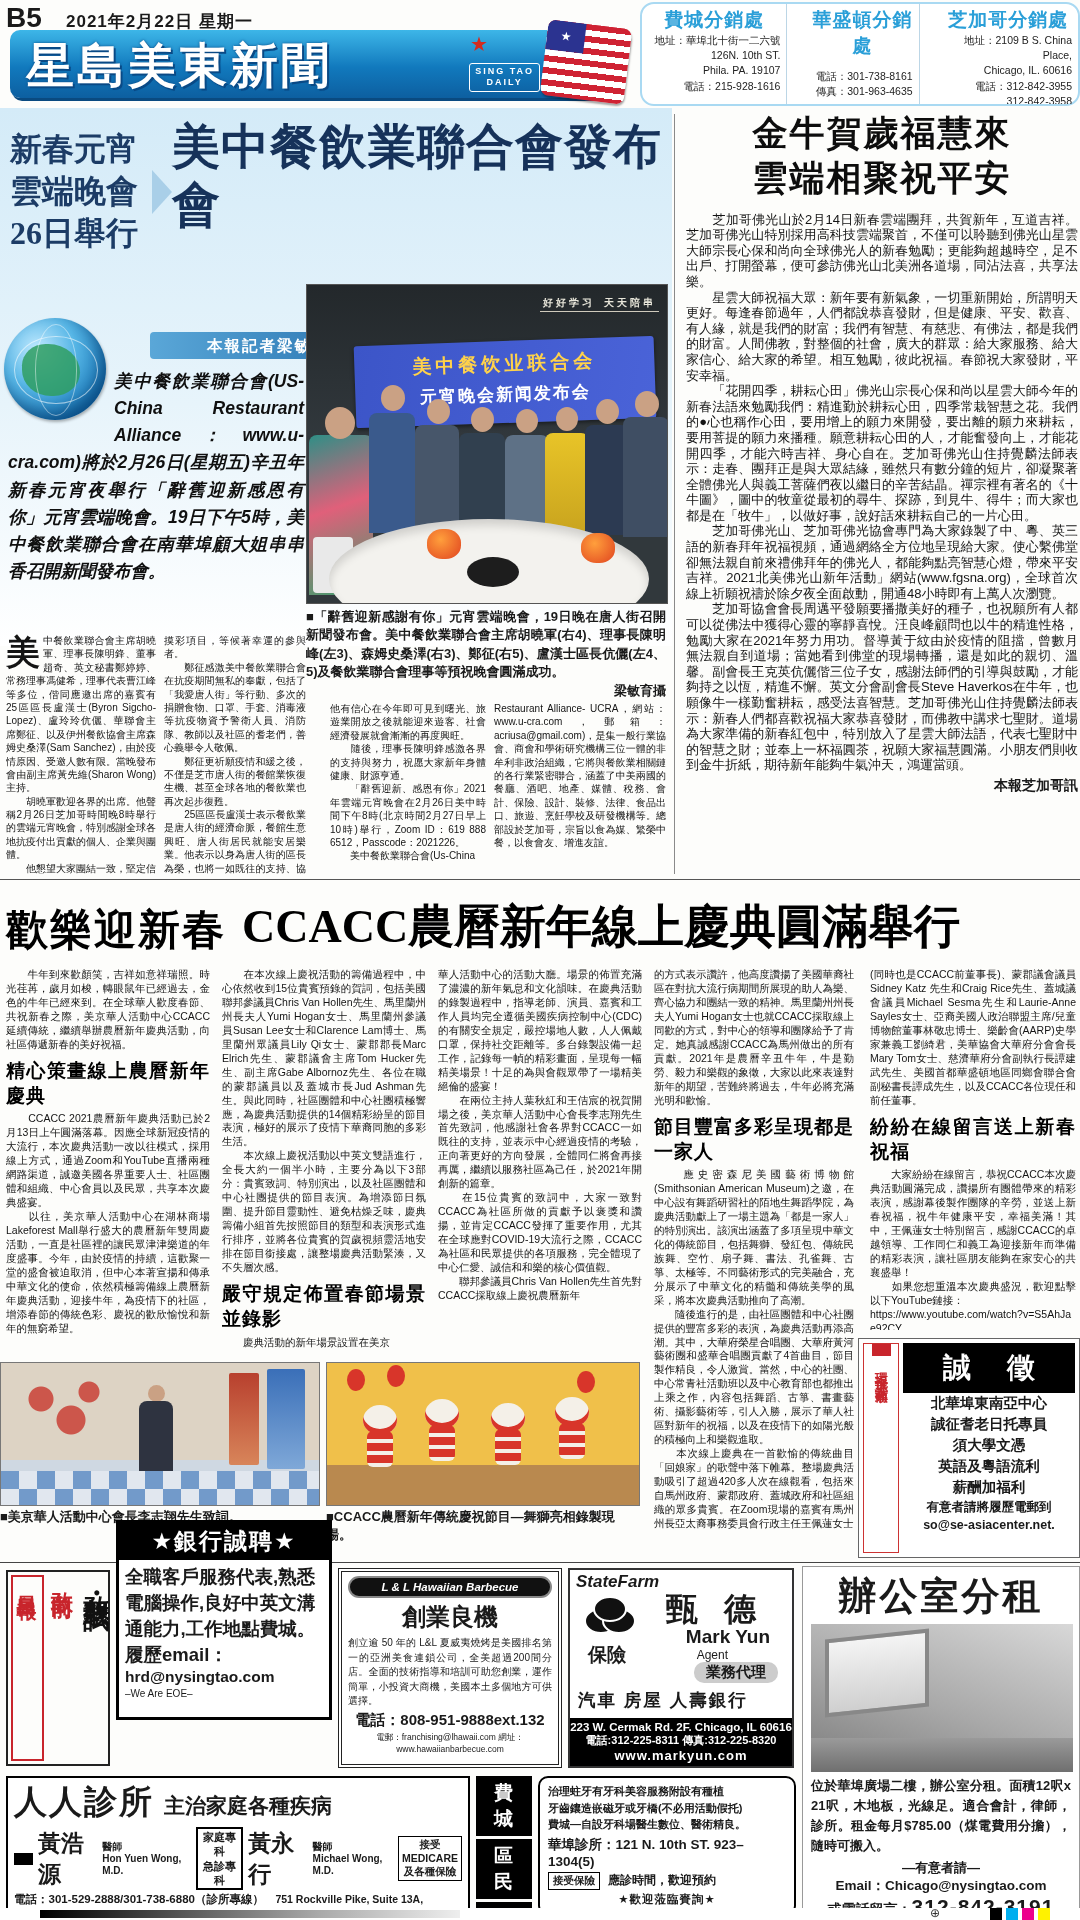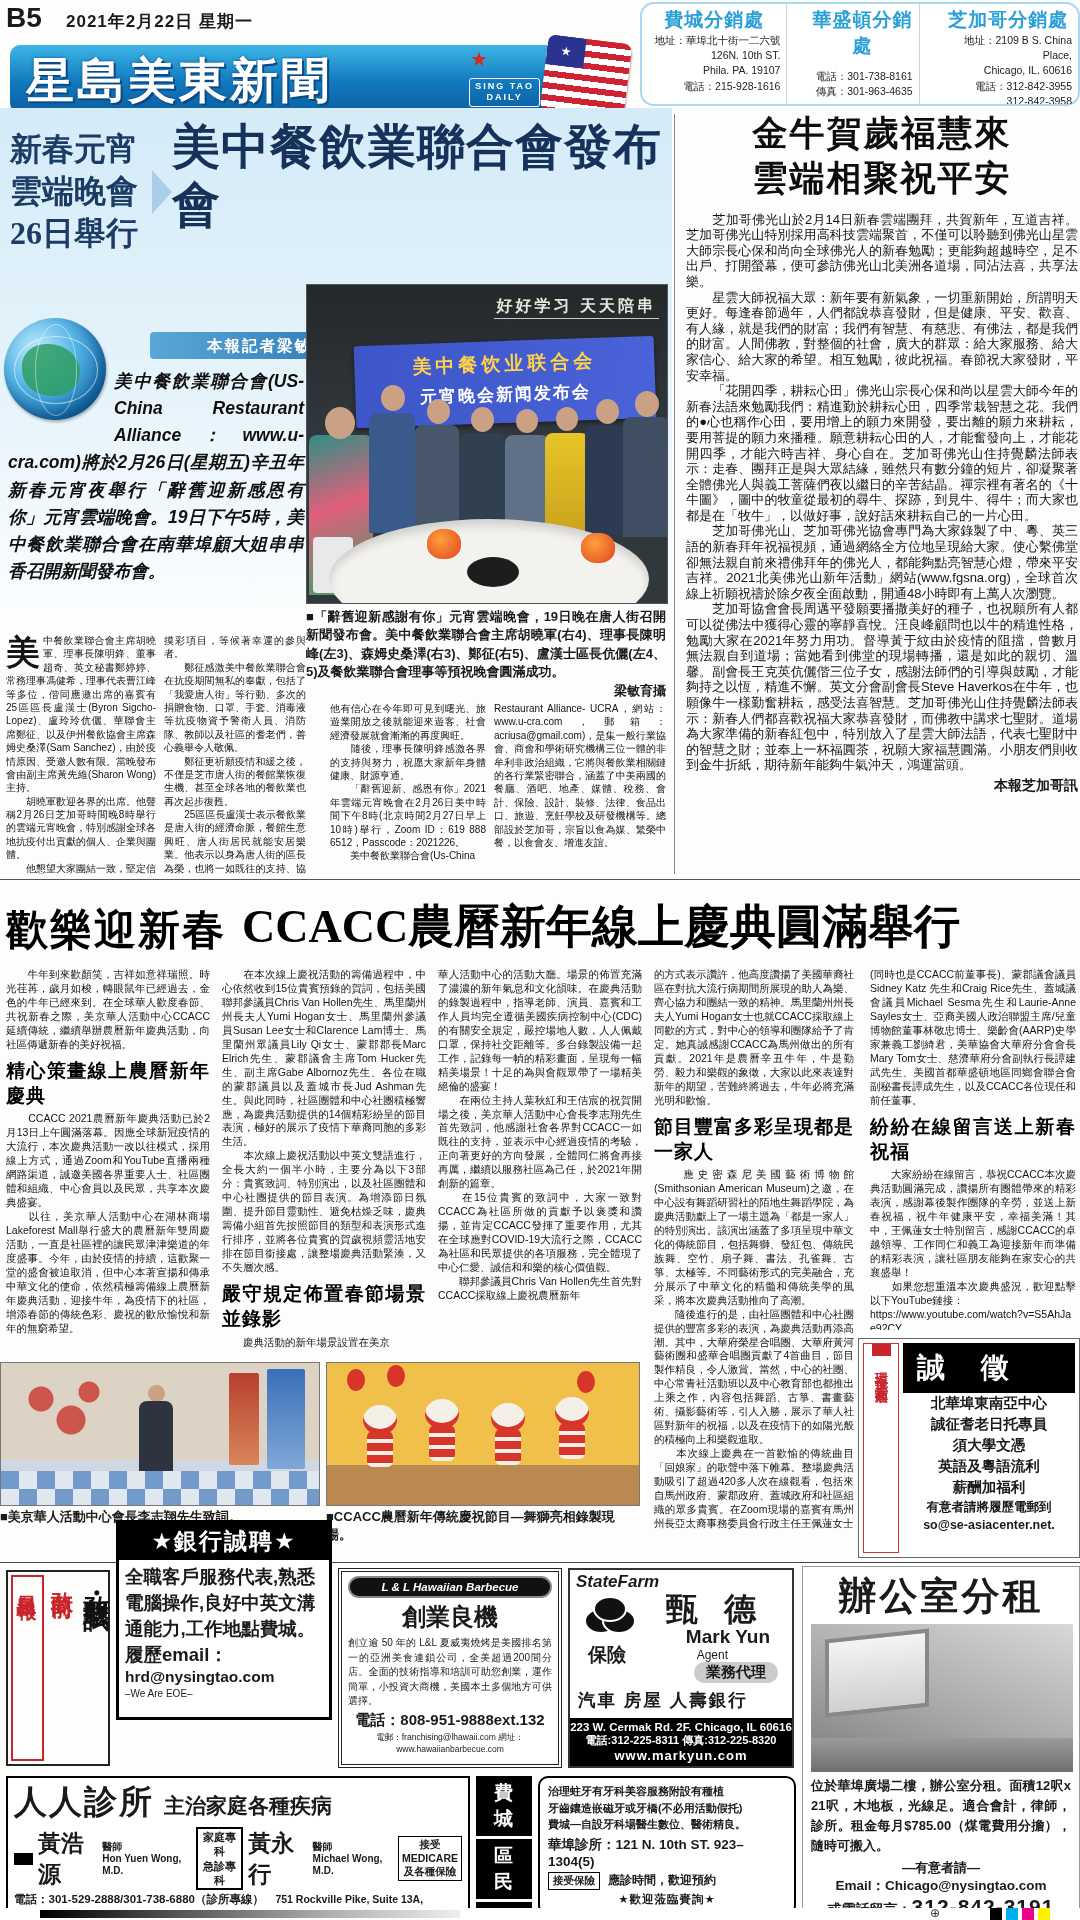--- a/index.html
+++ b/index.html
@@ -9,21 +9,21 @@
   .pre{white-space:pre-line;}
   .just{text-align:justify;text-justify:inter-character;}
   .vtext{writing-mode:vertical-rl;}
   .serif{font-family:"Liberation Serif","DejaVu Serif",serif;}
 
   
   .pageno{left:6px;top:2px;font-size:28px;font-weight:900;}
   .pagedate{left:66px;top:10px;font-size:17px;font-weight:600;letter-spacing:1px;}
   .masthead{left:10px;top:30px;width:608px;height:68px;border-radius:10px;
     background:linear-gradient(180deg,#3db6e8 0%,#1179bd 55%,#0d5fa0 100%);
-    box-shadow:2px 3px 0 #0a4a80;margin-top:15px;}
+    box-shadow:2px 3px 0 #0a4a80;}
   .mast-title{position:absolute;left:16px;top:4px;font-size:48px;font-weight:900;color:#fff;
     letter-spacing:3px;text-shadow:0 0 3px #0a4a86,2px 2px 0 #0a4a86;}
   .mast-sub{position:absolute;right:78px;bottom:6px;font-size:9px;font-weight:700;color:#fff;
     border:1px solid #fff;border-radius:3px;padding:2px 5px;letter-spacing:2px;line-height:1.3;text-align:center;}
   .mast-star{position:absolute;right:130px;top:2px;color:#d42b1e;font-size:20px;}
   .flag{position:absolute;right:-10px;top:-6px;width:84px;height:76px;border-radius:8px;transform:rotate(7deg);
     background:repeating-linear-gradient(180deg,#cf2233 0 6px,#fff 6px 12px);box-shadow:1px 2px 2px rgba(0,0,0,.35);overflow:hidden;}
   .flag .canton{position:absolute;left:0;top:0;width:38px;height:30px;background:#2b3390;color:#fff;font-size:12px;text-align:center;line-height:30px;}
   .branches{left:640px;top:2px;width:436px;height:100px;border:2px solid #a9d9f2;border-radius:14px;
     display:flex;background:#fff;}
@@ -49,21 +49,21 @@
   .globe .spark{position:absolute;left:4px;top:2px;color:#fff;font-size:14px;}
   .byline-bar{left:150px;top:332px;width:324px;height:27px;border-radius:4px;
     background:linear-gradient(90deg,#5aa7d8,#145d9e);color:#fff;font-size:15.5px;font-weight:800;
     text-align:center;line-height:27px;letter-spacing:2px;}
   .lead{left:8px;top:368px;width:296px;font-size:17.5px;font-weight:700;font-style:italic;line-height:1.55;color:#101010;}
   .lead .indent{display:inline-block;width:106px;height:58px;float:left;}
   
   .photo1{left:306px;top:284px;width:360px;height:318px;background:#31383c;overflow:hidden;border:1px solid #555;}
   .chalk{position:absolute;left:0;top:0;width:100%;height:58%;
     background:linear-gradient(180deg,#23282b 0%,#343b40 100%);}
-  .chalktext{position:absolute;right:8px;top:10px;color:#e8e6da;font-size:16px;font-weight:700;letter-spacing:3px;border-bottom:1px solid #cfcabc;padding:1px 3px;}
+  .chalktext{position:absolute;right:8px;top:10px;color:#e8e6da;font-size:10px;font-weight:700;letter-spacing:3px;border-bottom:1px solid #cfcabc;padding:1px 3px;font-family:Liberation Mono, monospace;}
   .banner{position:absolute;left:48px;top:56px;width:300px;height:82px;background:linear-gradient(100deg,#3c55c8,#4a63d8);
     transform:rotate(-2deg);border-radius:3px;box-shadow:0 2px 4px rgba(0,0,0,.5);text-align:center;color:#ffd24a;
     font-weight:900;}
   .banner .b1{font-size:19px;letter-spacing:4px;margin-top:10px;}
   .banner .b2{font-size:17px;letter-spacing:2px;color:#fff;margin-top:6px;}
   .ppl{position:absolute;border-radius:8px 8px 0 0;}
   .head{position:absolute;border-radius:50%;background:#caa184;}
   .table{position:absolute;left:22px;bottom:-36px;width:320px;height:120px;background:#f3f2ee;border-radius:50%;box-shadow:inset 0 6px 10px rgba(0,0,0,.15);}
   .pot{position:absolute;left:138px;top:38px;width:52px;height:30px;background:#1d1d1d;border-radius:50%;}
   .bull{position:absolute;width:34px;height:30px;background:radial-gradient(circle at 40% 35%,#ff9f3c,#e0431f);border-radius:45%;}
@@ -118,21 +118,21 @@
   .ccap{font-size:13px;font-weight:800;line-height:1.4;}
   .ccap1{left:0;top:1508px;width:318px;}
   .ccap2{left:326px;top:1508px;width:312px;}
 
   
   .hire{left:858px;top:1338px;width:222px;height:220px;border:1px solid #666;background:#fff;padding:4px;box-sizing:border-box;display:flex;gap:4px;}
   .hire .strip{width:34px;background:#fff;border:1px solid #c33;display:flex;flex-direction:column;align-items:center;}
   .hire .striplogo{background:#c8252c;color:#fff;font-size:11px;font-weight:900;padding:4px 2px;letter-spacing:1px;}
   .hire .striptxt{color:#c8252c;font-size:13px;font-weight:900;margin-top:6px;letter-spacing:2px;}
   .hire .main{flex:1;display:flex;flex-direction:column;}
-  .hire .htitle{background:#000;color:#fff;font-size:28px;font-weight:900;letter-spacing:14px;padding:6px 0 6px 14px;}
+  .hire .htitle{background:#000;color:#fff;font-size:28px;font-weight:900;text-align:center;letter-spacing:14px;padding:6px 0 6px 14px;}
   .hire .hl{font-size:14.5px;font-weight:800;text-align:center;line-height:1.45;}
   .hire .hl.sm{font-size:12.5px;}
 
   
   .bline{left:0;top:1562px;width:1080px;height:1px;background:#444;}
   .sdad{left:6px;top:1570px;width:104px;height:196px;border:2px solid #222;display:flex;padding:3px;box-sizing:border-box;gap:3px;}
   .sdad .logo{writing-mode:vertical-rl;font-size:20px;font-weight:900;color:#c8252c;border:2px solid #c8252c;padding:2px 1px;letter-spacing:2px;}
   .sdad .slog1{writing-mode:vertical-rl;font-size:26px;font-weight:900;color:#111;letter-spacing:2px;}
   .sdad .slog2{writing-mode:vertical-rl;font-size:22px;font-weight:900;color:#c8252c;letter-spacing:2px;}
   .bank{left:116px;top:1520px;width:216px;height:200px;border:3px solid #000;box-sizing:border-box;background:#fff;}

